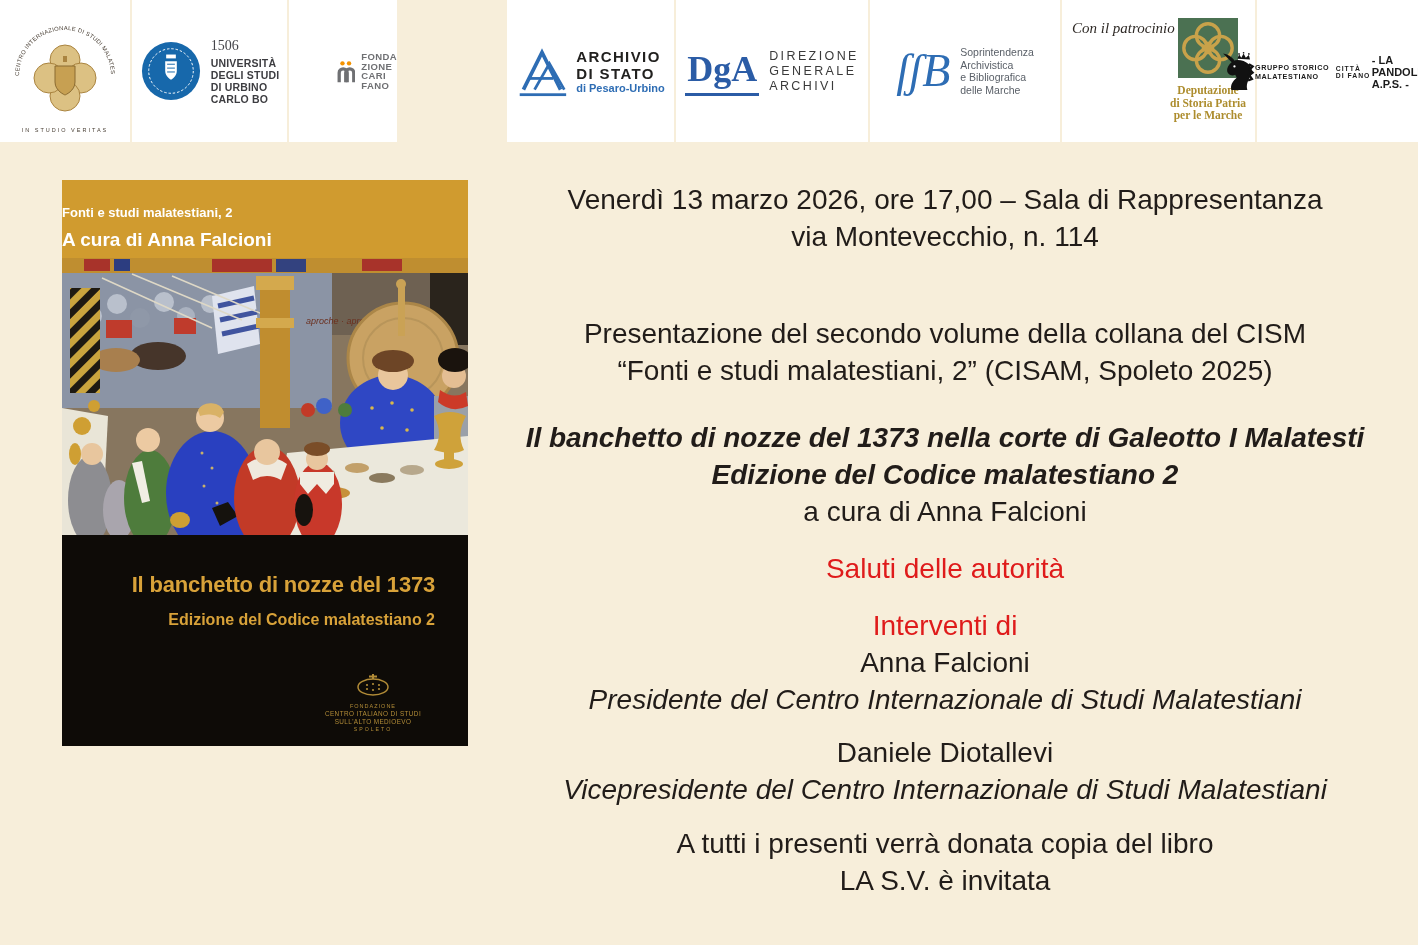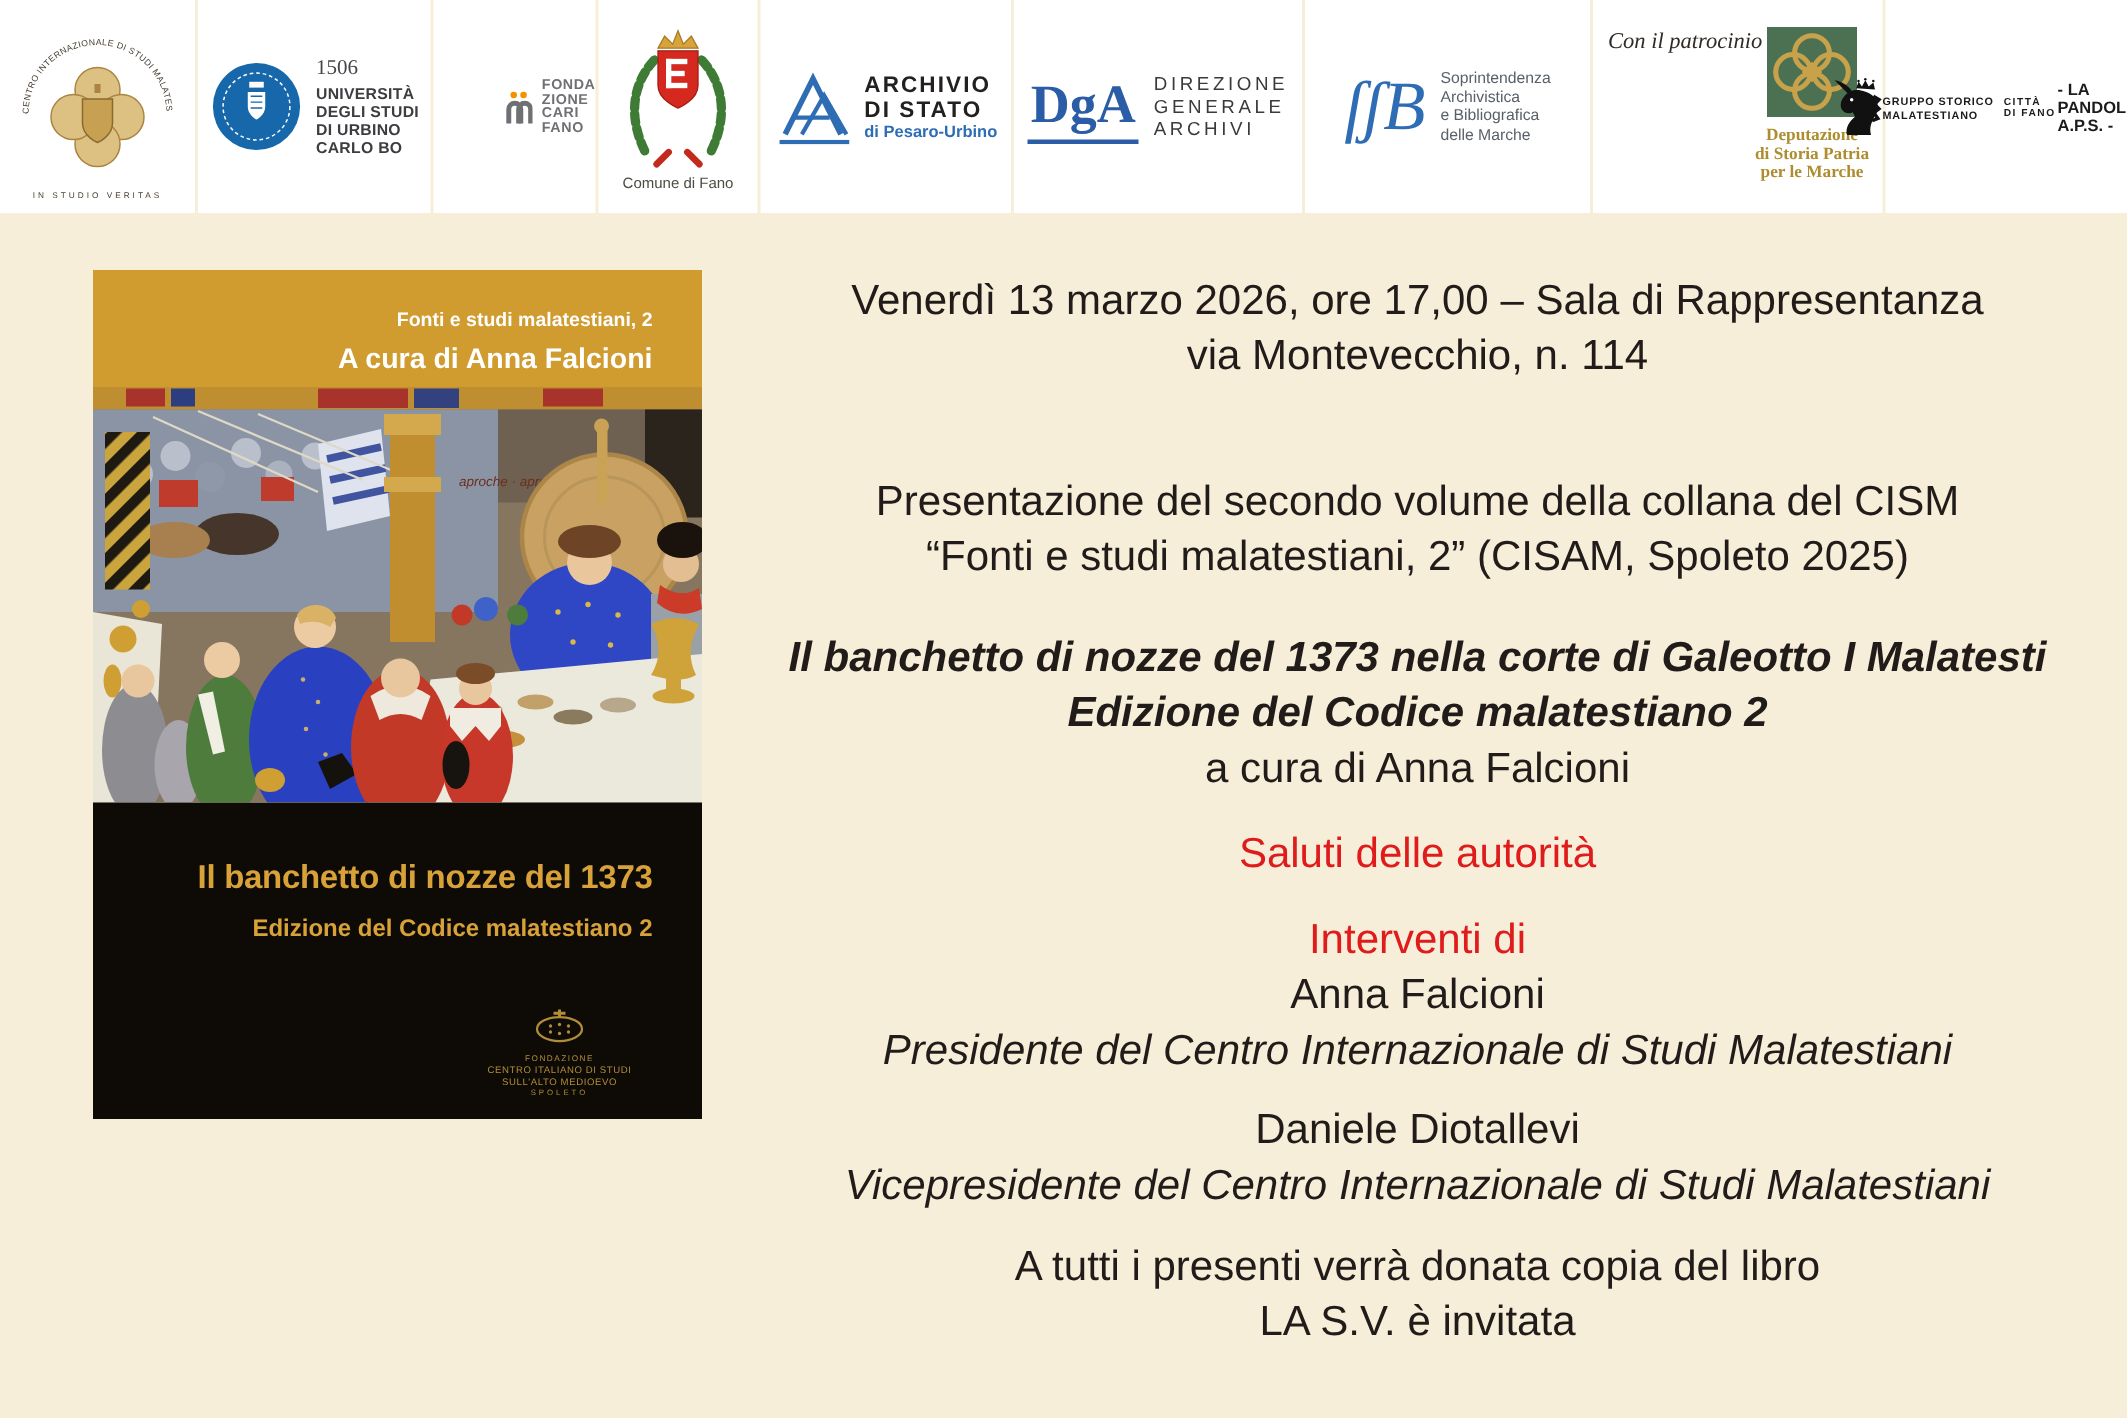--- a/index.html
+++ b/index.html
@@ -48,21 +48,21 @@
             font-family:"Liberation Serif",serif;font-weight:bold;font-size:11.5px;
             color:#ad8d2e;line-height:12.5px;}
 
   .pand-wrap{display:flex;flex-direction:row;align-items:center;}
   .pand-l1{font-size:7.2px;font-weight:bold;letter-spacing:.6px;color:#1b1b1b;margin-top:2px;}
   .pand-l2{font-size:6.8px;font-weight:bold;letter-spacing:1px;color:#1b1b1b;margin-top:1px;}
   .pand-l3{font-size:11px;font-weight:bold;color:#1b1b1b;margin-top:1px;}
 
   
   .cover{position:absolute;left:62px;top:180px;width:406px;height:566px;}
-  .cover-gold{height:78px;background:#d09b2f;box-sizing:border-box;text-align:right;
+  .cover-gold{height:78px;background:#d09b2f;box-sizing:border-box;text-align:left;
               padding:26px 33px 0 0;color:#ffffff;}
   .cover-series{font-size:13px;font-weight:bold;line-height:14px;}
   .cover-curator{font-size:19px;font-weight:bold;margin-top:9px;}
   .cover-art{height:277px;overflow:hidden;line-height:0;}
   .cover-black{height:211px;background:#0e0b07;box-sizing:border-box;position:relative;
                text-align:right;padding:24px 33px 0 0;}
   .cb-title{font-size:22px;font-weight:bold;color:#d8a239;line-height:27px;letter-spacing:-.2px;margin-top:12px;}
   .cb-sub{font-size:16px;font-weight:bold;color:#d8a239;margin-top:13px;}
   .cb-pub{position:absolute;right:30px;bottom:14px;width:130px;text-align:center;color:#b28c37;}
   .cb-pub-l1{font-size:5.5px;letter-spacing:1px;margin-top:2px;}
@@ -134,36 +134,20 @@
       <path d="M24,64 V38 A11,11 0 0 1 46,38 V64" fill="none" stroke="#6f7073" stroke-width="9"></path>
     </svg>
     <div class="cari-text">
       <div>FONDA</div>
       <div>ZIONE</div>
       <div>CARI</div>
       <div>FANO</div>
     </div>
   </div>
 
-  <div class="tile t4">
-    <div class="comune-wrap">
-      <svg width="80" height="100" viewBox="0 0 90 110">
-        <path d="M20,95 C8,70 10,45 28,26" fill="none" stroke="#3e7c35" stroke-width="7" stroke-dasharray="7 4" stroke-linecap="round"></path>
-        <path d="M70,95 C82,70 80,45 62,26" fill="none" stroke="#3e7c35" stroke-width="7" stroke-dasharray="7 4" stroke-linecap="round"></path>
-        <path d="M30,18 l5,-9 l6,6 l4,-10 l4,10 l6,-6 l5,9 Z" fill="#d8a33c" stroke="#a97c22"></path>
-        <path d="M30,20 h30 v26 c0,11 -15,17 -15,17 c0,0 -15,-6 -15,-17 Z" fill="#d5281e" stroke="#a41d14"></path>
-        <rect x="36" y="26" width="4" height="22" fill="#ffffff"></rect>
-        <rect x="36" y="26" width="16" height="4" fill="#ffffff"></rect>
-        <rect x="36" y="35" width="14" height="4" fill="#ffffff"></rect>
-        <rect x="36" y="44" width="16" height="4" fill="#ffffff"></rect>
-        <path d="M38,96 l-9,9 M52,96 l9,9" stroke="#c22a1e" stroke-width="5" stroke-linecap="round"></path>
-      </svg>
-      <div class="comune-caption">Comune di Fano</div>
-    </div>
-  </div>
 
   <div class="tile t5">
     <svg width="52" height="60" viewBox="0 0 56 60">
       <path d="M8,50 L28,10 L48,50" stroke="#2e6db4" stroke-width="4" fill="none"></path>
       <path d="M20,50 L36,22 L52,50" stroke="#2e6db4" stroke-width="3" fill="none"></path>
       <line x1="14" y1="38" x2="40" y2="38" stroke="#2e6db4" stroke-width="3"></line>
       <rect x="4" y="54" width="50" height="3" fill="#2e6db4"></rect>
     </svg>
     <div class="arch-text">
       <div class="arch-big">ARCHIVIO</div>

